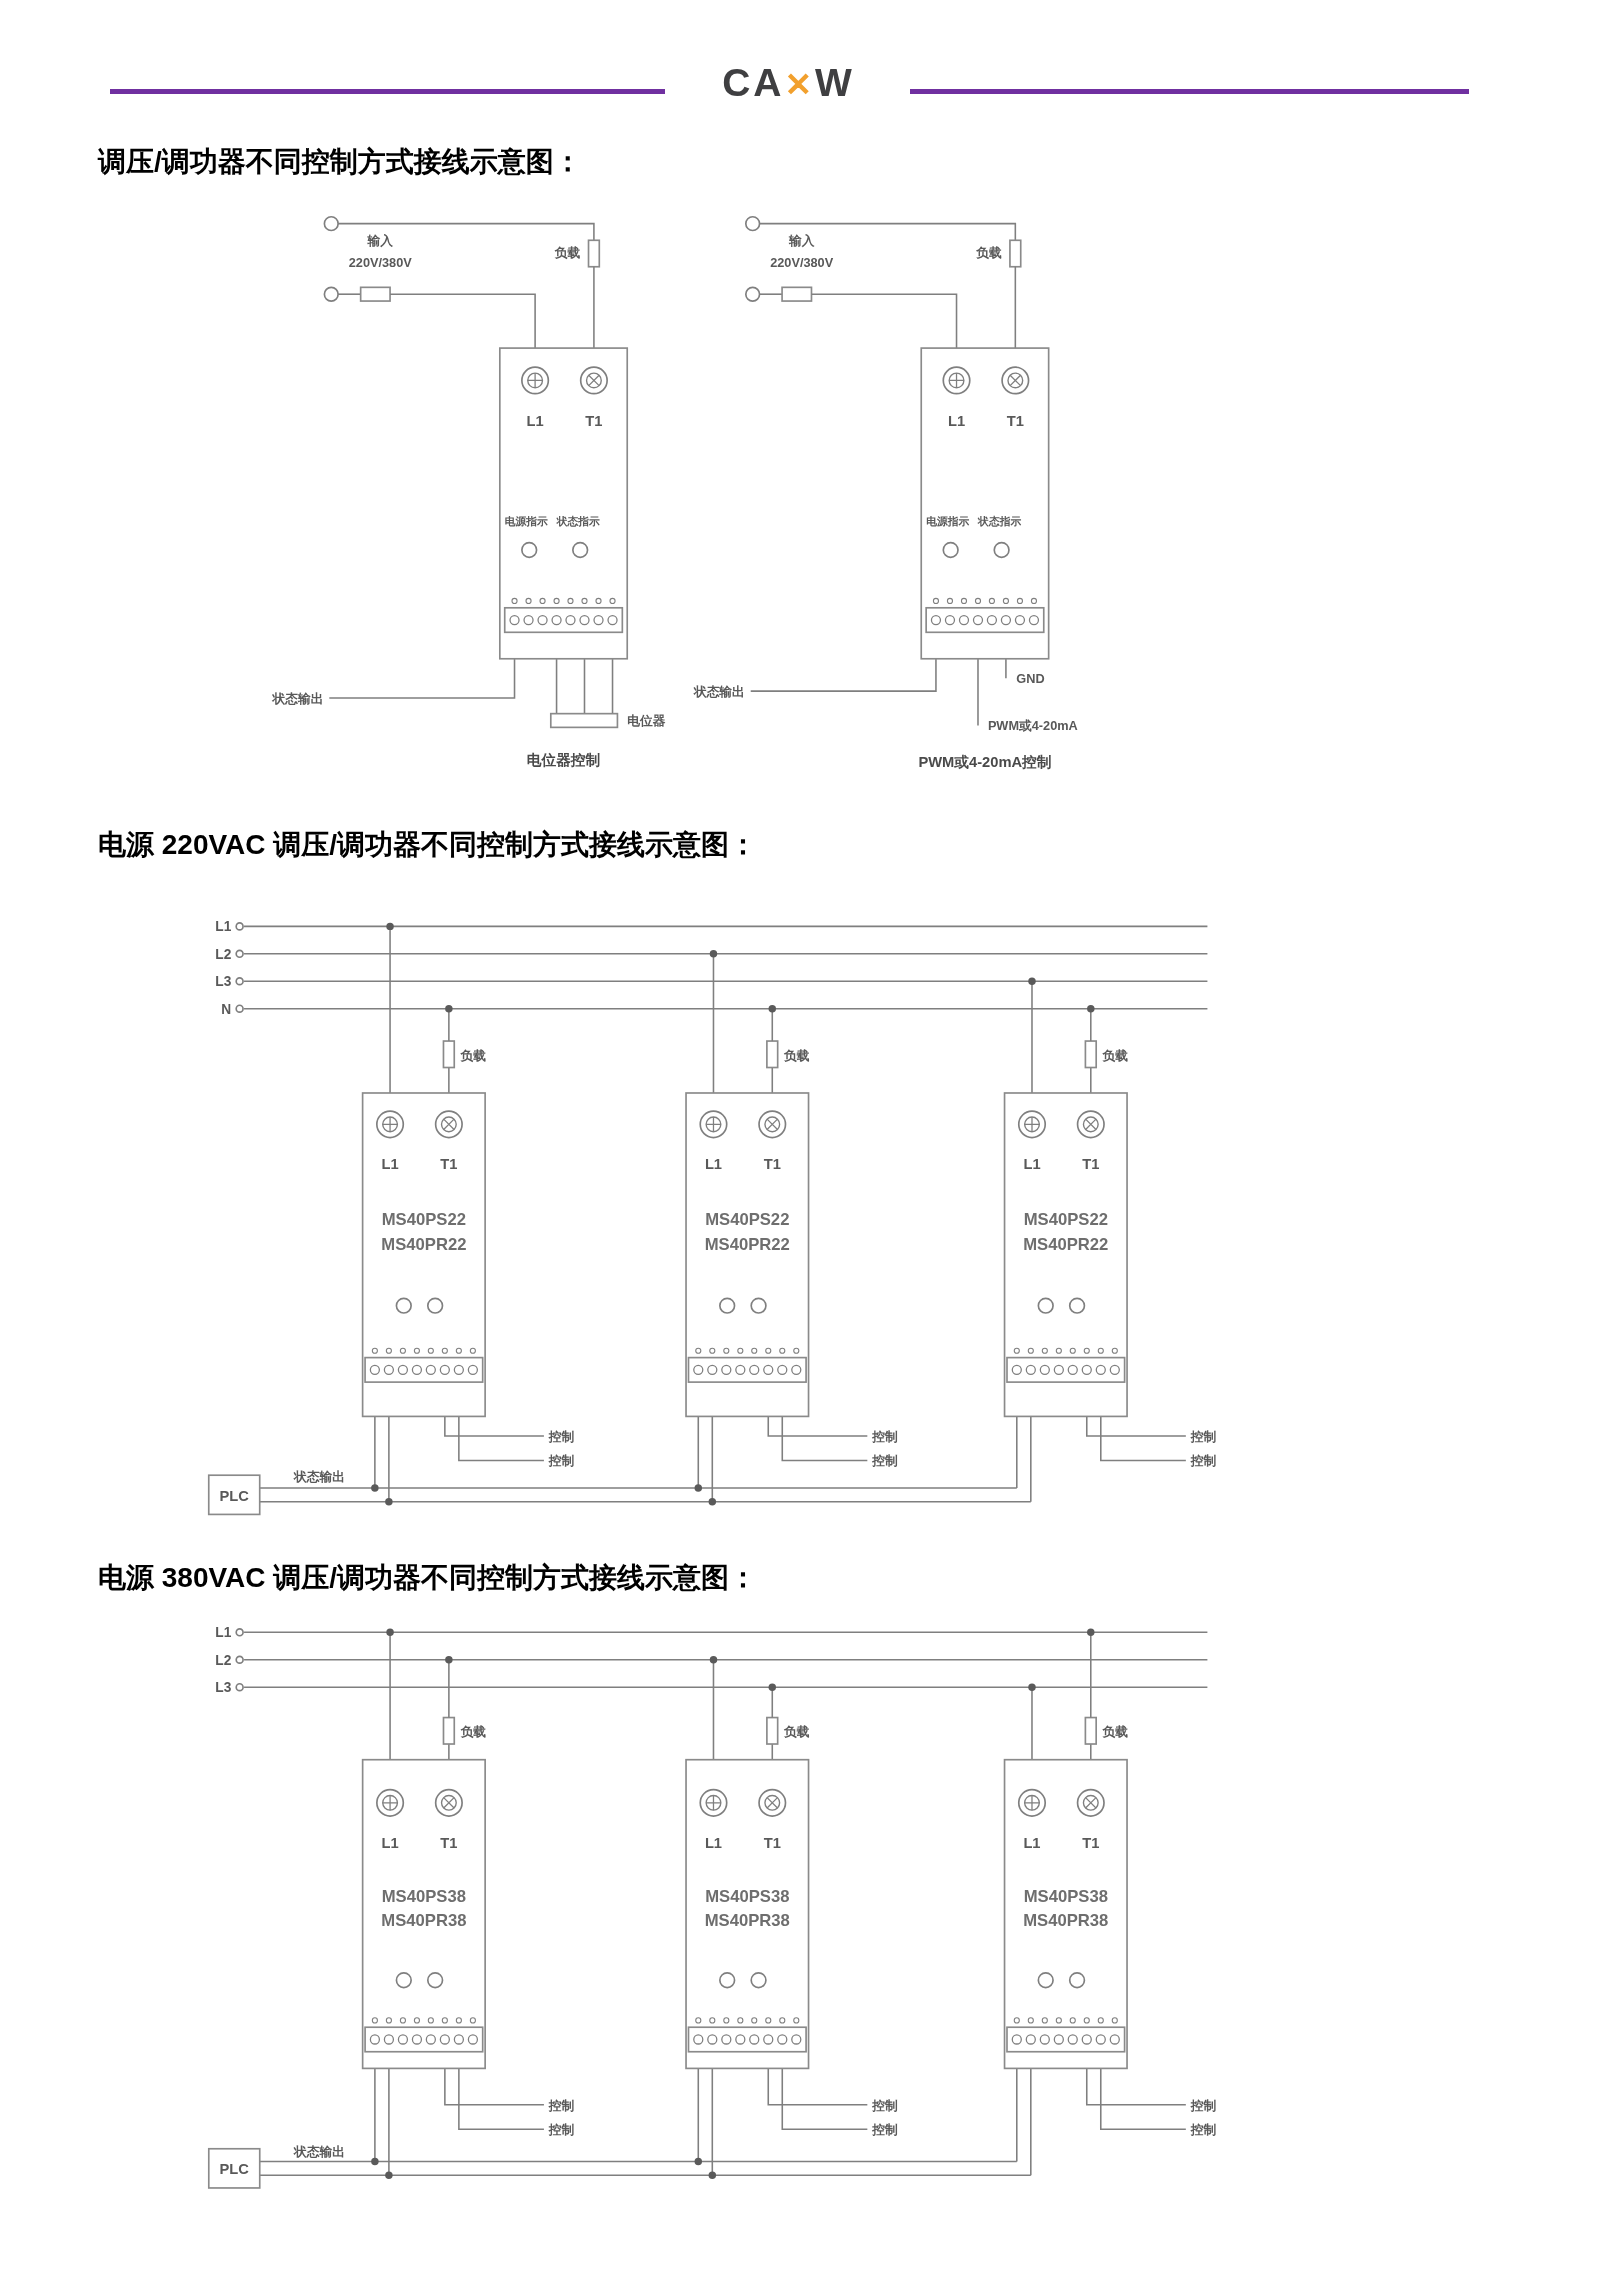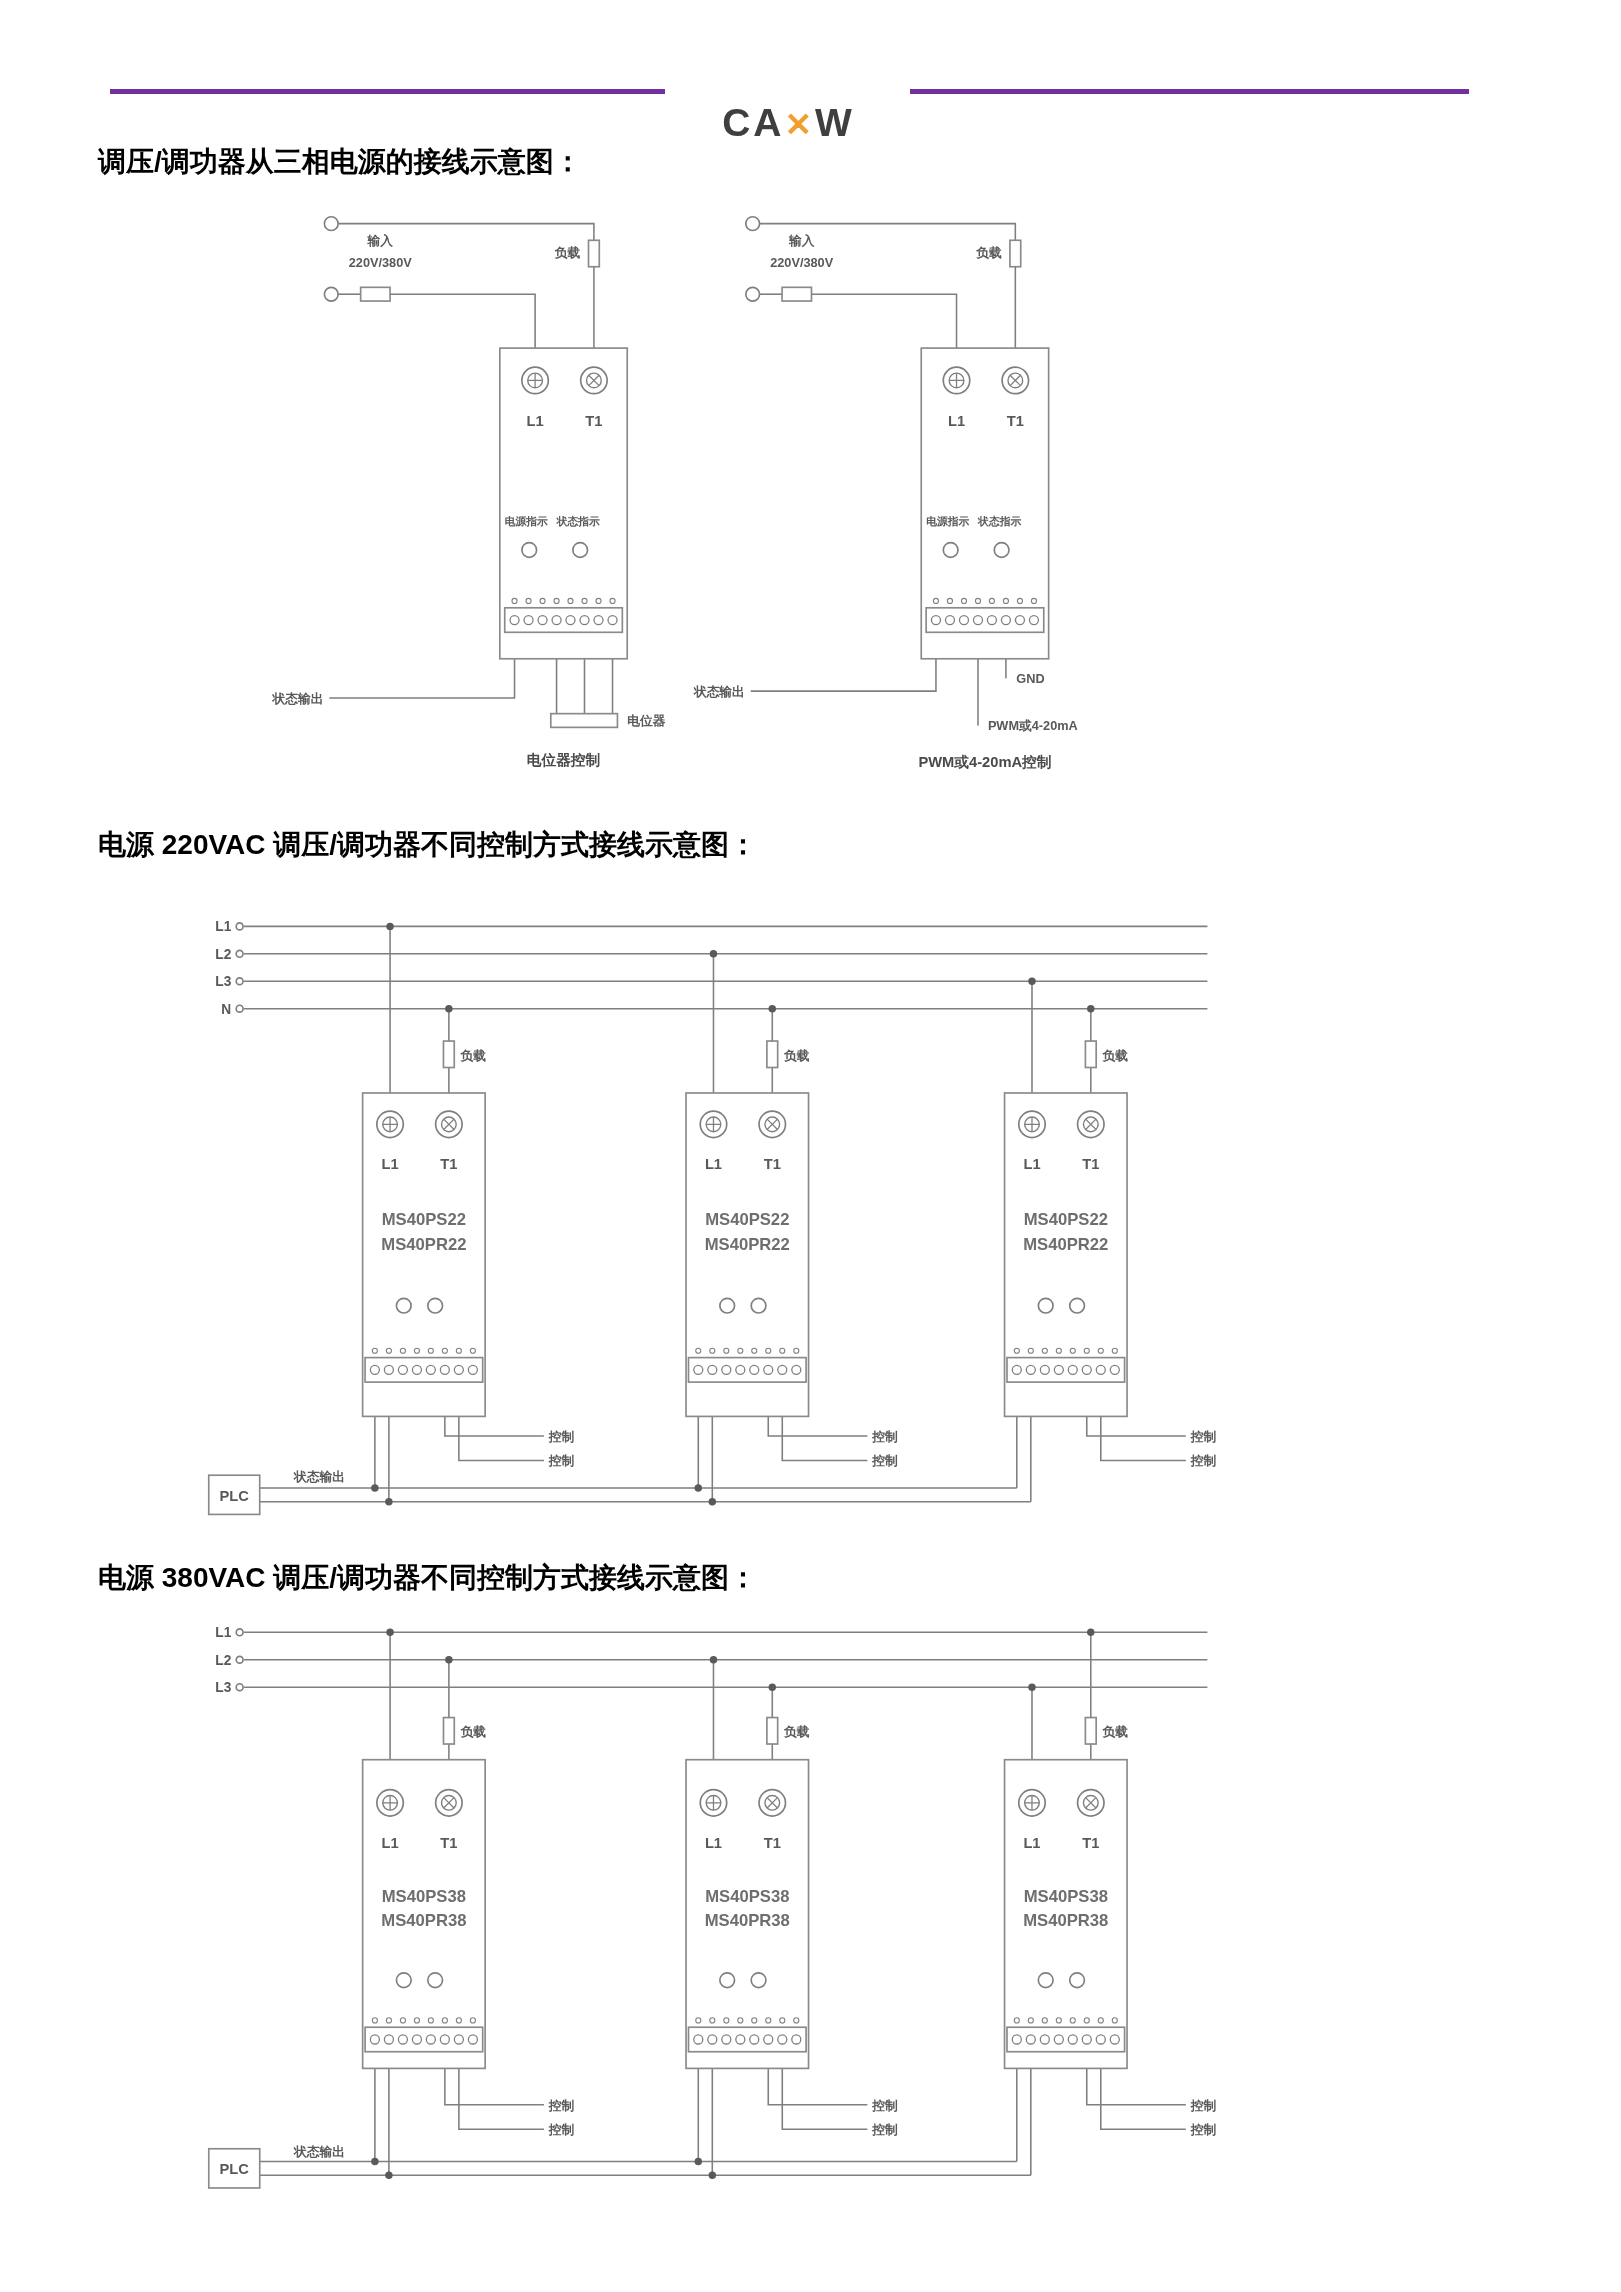--- a/index.html
+++ b/index.html
@@ -4,21 +4,21 @@
 <style>
   * { margin:0; padding:0; box-sizing:border-box; }
   html,body { background:#ffffff; }
   body { font-family:"Liberation Sans", sans-serif; }
   .page { position:relative; width:1621px; height:2293px; background:#fff; overflow:hidden; }
 
   .rule { position:absolute; top:89px; height:4.9px; background:#7030a0; }
   .rule-left  { left:110px; width:555px; }
   .rule-right { left:910px; width:559px; }
   .logo { position:absolute; left:676px; top:61px; width:225px; text-align:center;
-          font-weight:bold; font-size:39px; letter-spacing:2.9px; color:#3f3f41;margin-top:40px; }
+          font-weight:bold; font-size:39px; letter-spacing:2.9px; color:#3f3f41; }
   .logo .logo-x { color:#f2a02d; font-size:33px; }
 
   .sec-title { position:absolute; left:98px; font-size:28px; font-weight:bold; color:#000; white-space:nowrap; }
   .t1 { top:143px; } .t2 { top:826px; } .t3 { top:1559px; }
 
   svg { position:absolute; left:0; }
   .d1 { top:196px; } .d2 { top:882px; } .d3 { top:1598px; }
 
   .wire  { stroke:#7f7f7f; stroke-width:1.6; fill:none; }
   .box   { fill:#fff; stroke:#8a8a8a; stroke-width:1.7; }
@@ -76,21 +76,21 @@
       <rect id="loadr" width="11" height="27" class="box"></rect>
     </defs>
   </svg>
 
   <header>
     <div class="rule rule-left"></div>
     <div class="logo"><span>CA</span><span class="logo-x">✕</span><span>W</span></div>
     <div class="rule rule-right"></div>
   </header>
 
-  <h2 class="sec-title t1">调压/调功器从三相电源的接线示意图：</h2>
+  <h2 class="sec-title t1">调压/调功器不同控制方式接线示意图：</h2>
 
   <svg class="d1" width="1621" height="608" viewBox="0 0 1654 620">
 
     <g>
       <g>
         <circle class="oterm" cx="338" cy="28" r="7"></circle>
         <circle class="oterm" cx="338" cy="100" r="7"></circle>
         <path class="wire" d="M345 28 H606 V45"></path>
         <use href="#loadr" x="600.5" y="45"></use>
         <path class="wire" d="M606 72 V175"></path>

